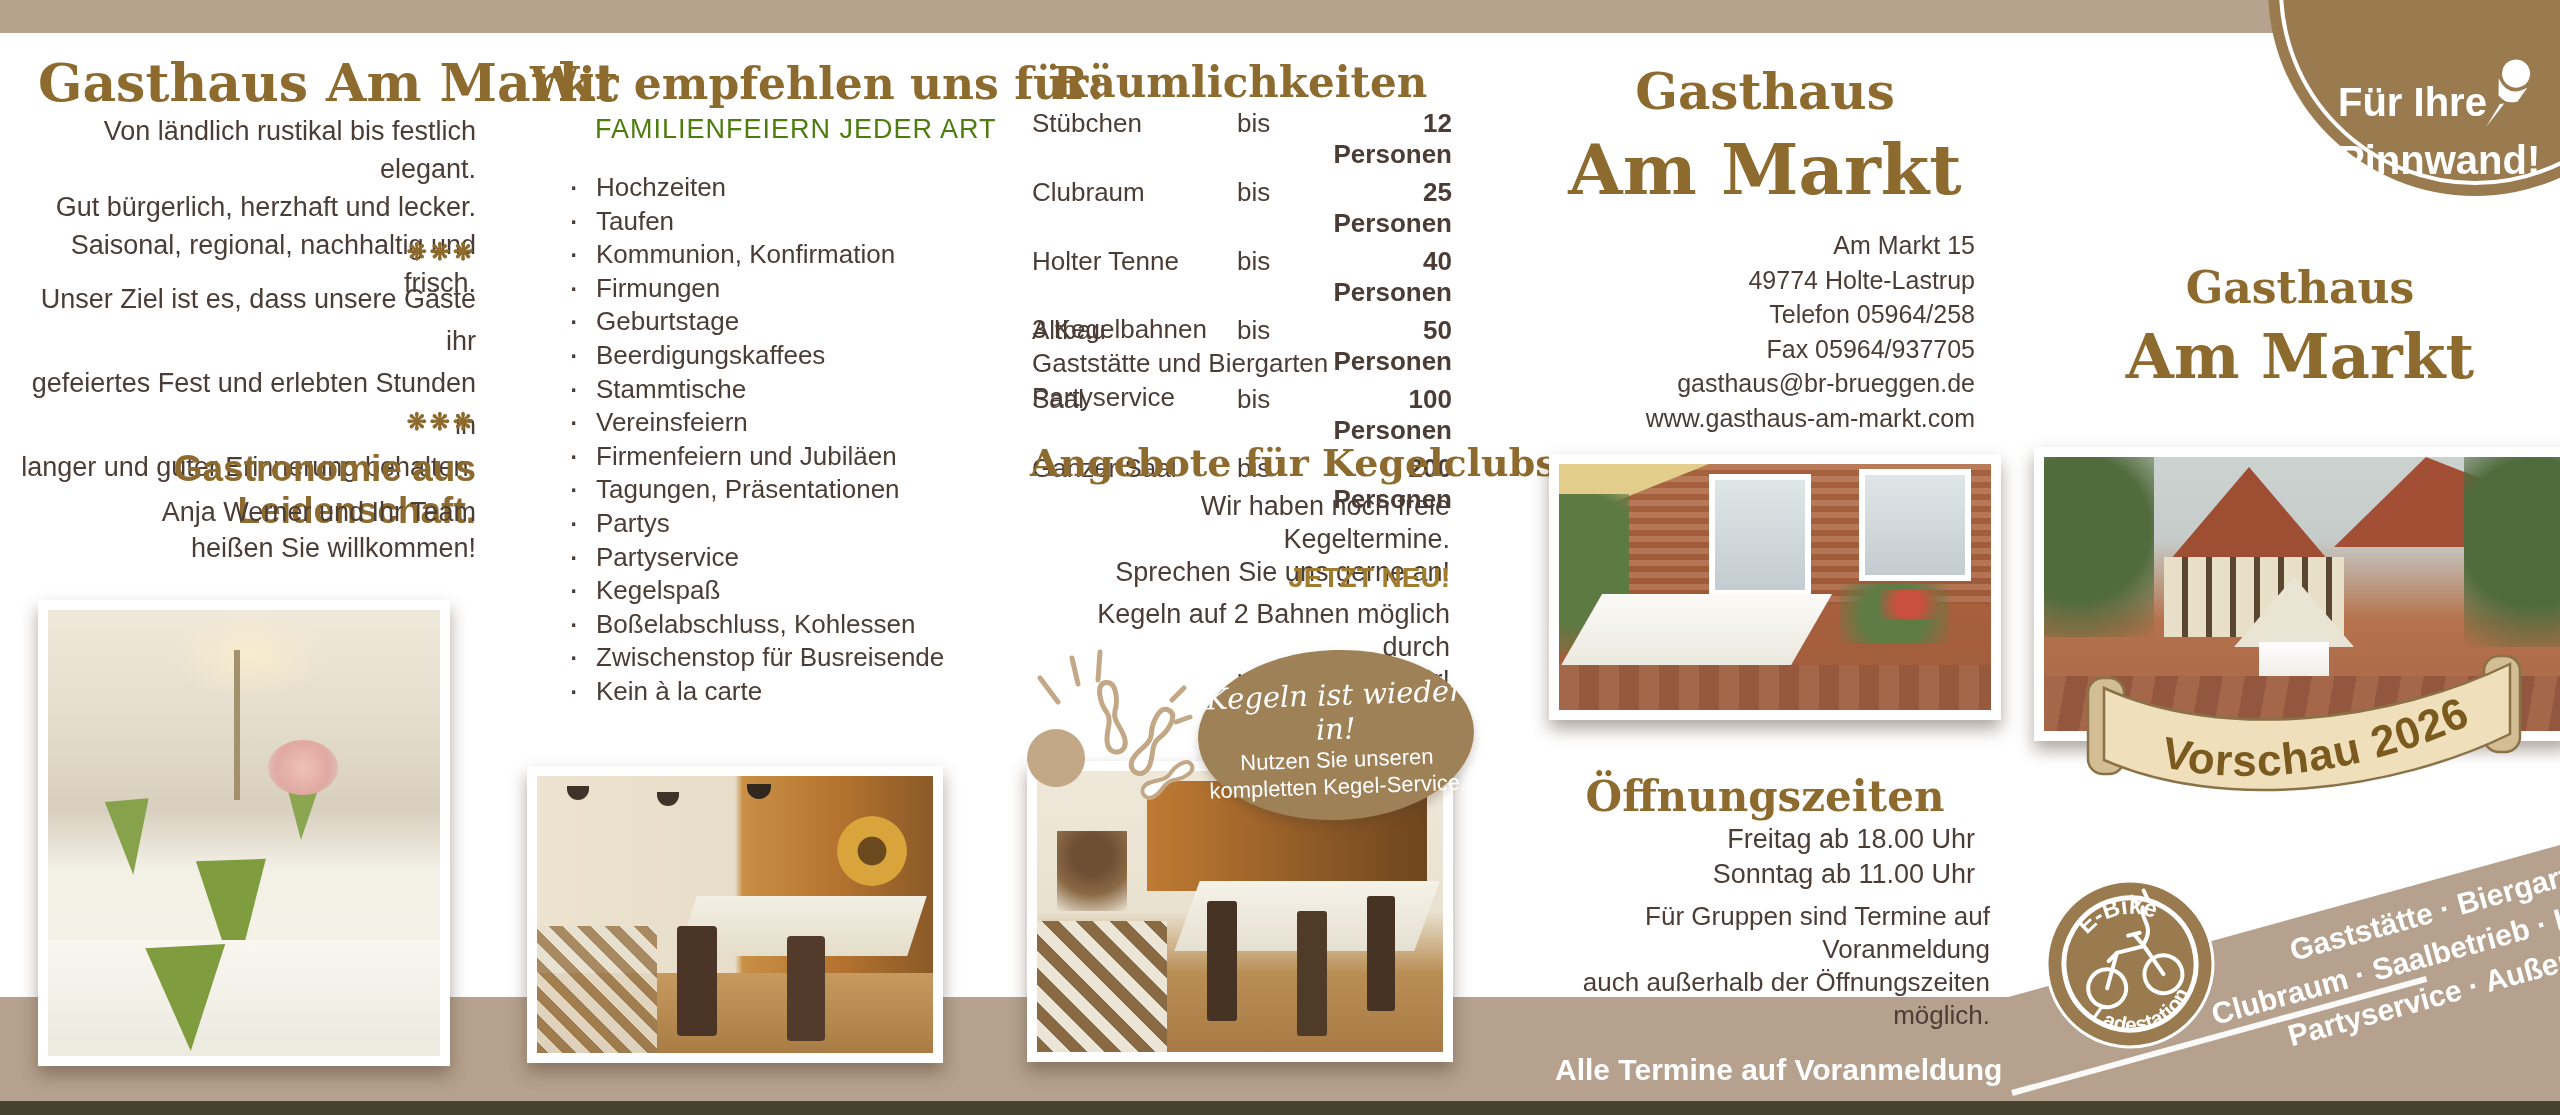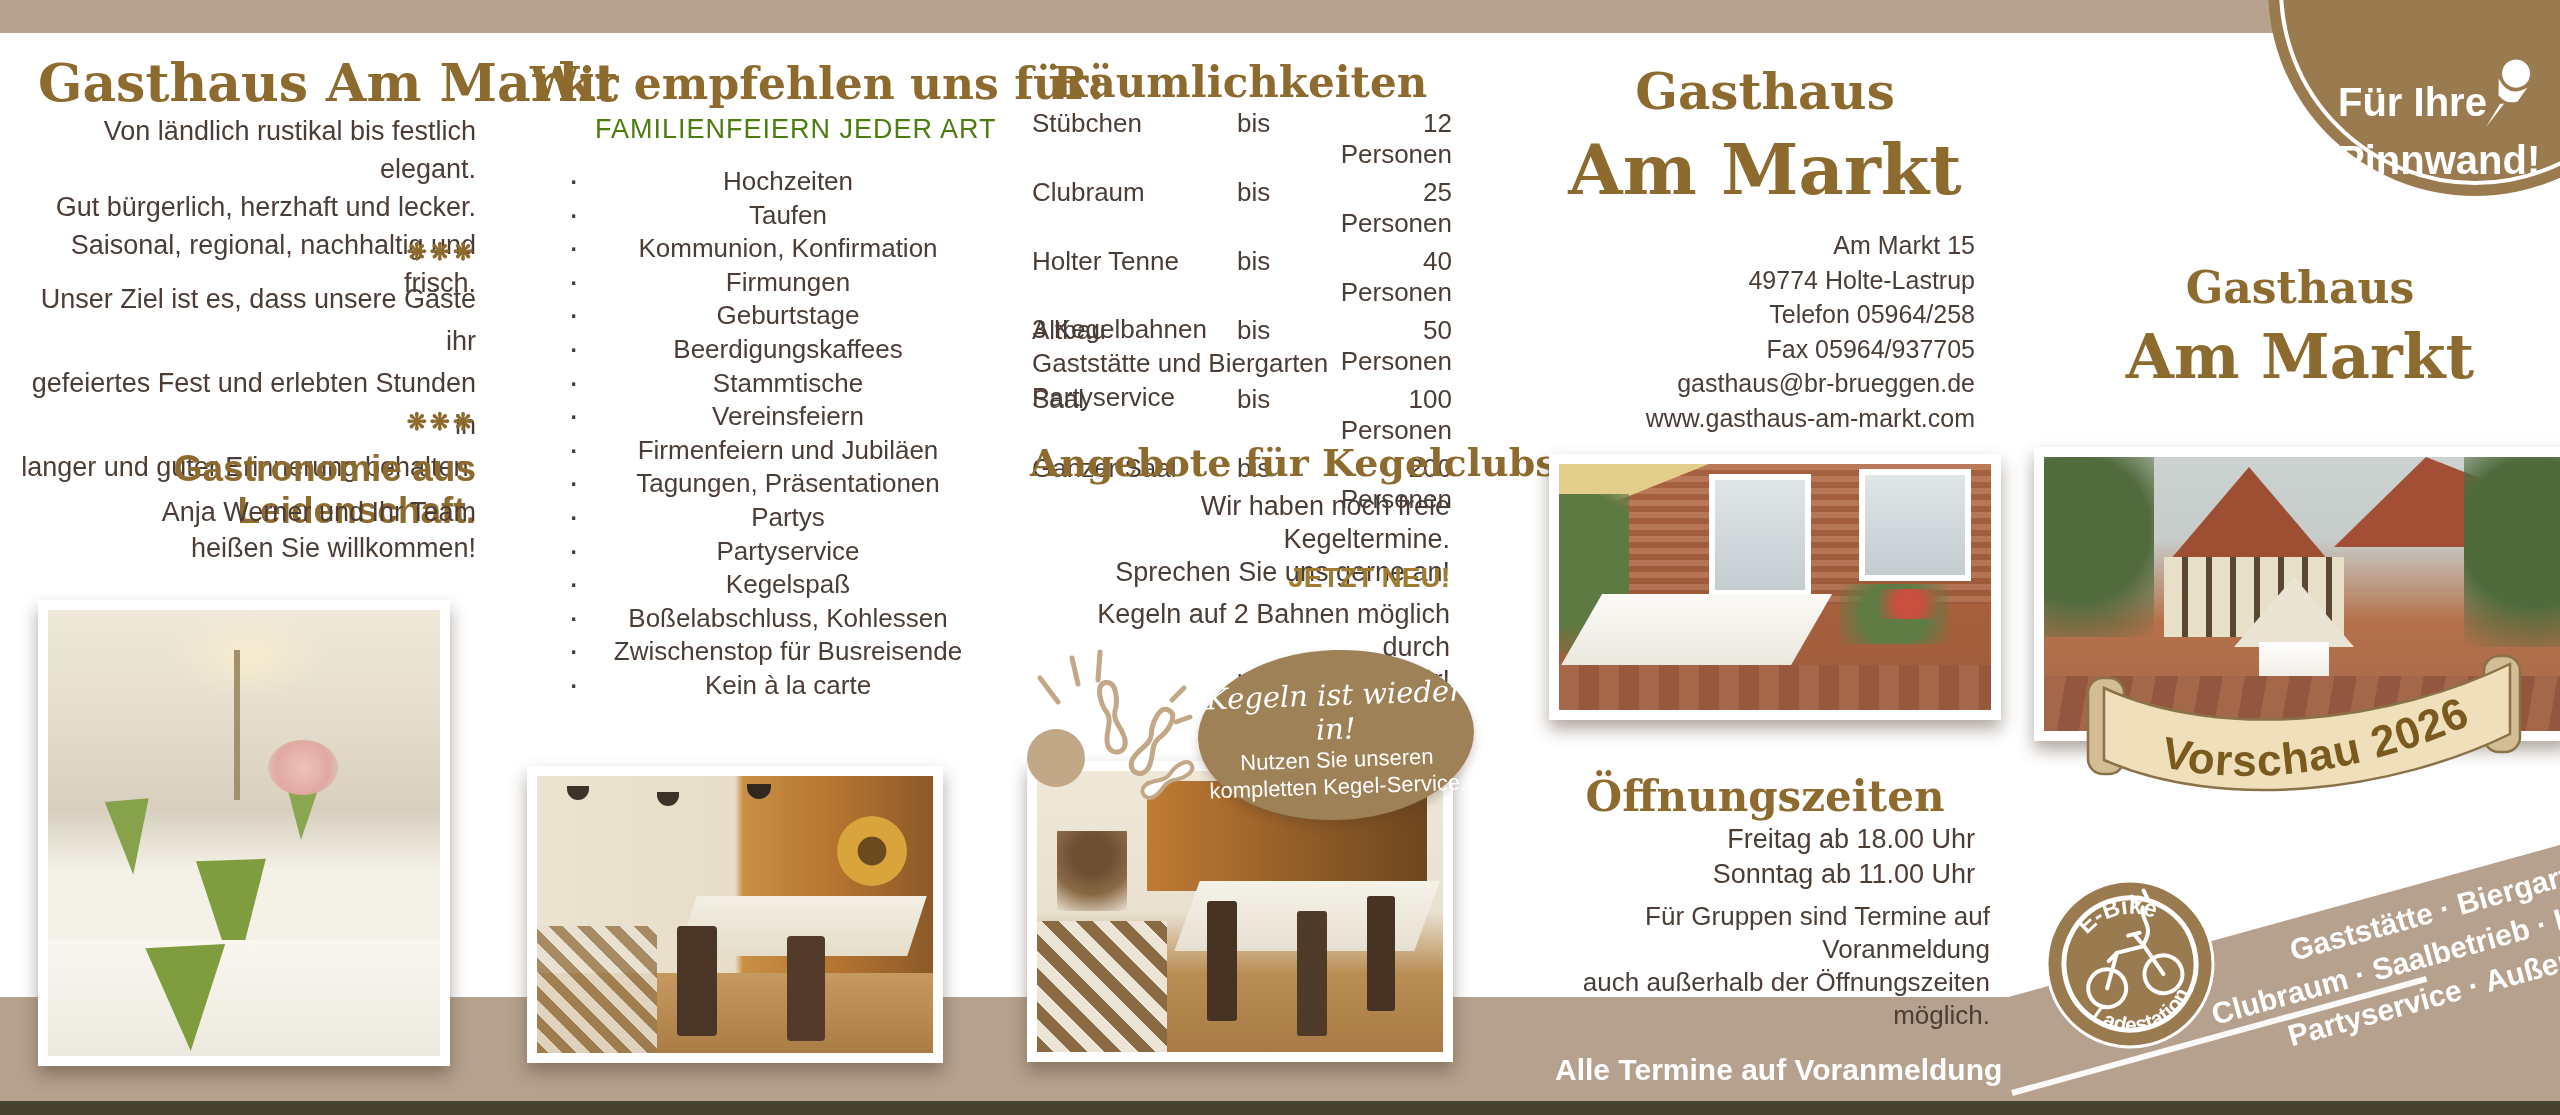--- a/index.html
+++ b/index.html
@@ -22,21 +22,21 @@
   .photo{position:absolute;background:#ddd;border:10px solid #ffffff;
          box-shadow:0 9px 16px rgba(80,60,45,.45);overflow:hidden;}
   .photo .abs{position:absolute;}
   
   ul.bullets{list-style:none;margin:0;padding:0;}
   ul.bullets li{position:relative;padding-left:36px;font-size:26px;line-height:33.6px;color:#4b3d36;}
   ul.bullets li::before{content:"·";position:absolute;left:8px;top:-2px;font-size:34px;color:#4b3d36;}
   
   .roomgrid{display:grid;grid-template-columns:205px 85px 1fr;row-gap:7px;
             font-size:26px;color:#4b3d36;width:420px;}
-  .roomgrid .cap{text-align:right;}
+  .roomgrid .cap{text-align:right;font-weight:bold;}
   .extra-line{font-size:26px;line-height:34px;color:#4b3d36;}
   
   .bubble{left:1198px;top:650px;width:276px;height:170px;background:#9f8157;border-radius:50%;
           color:#ffffff;text-align:center;transform:rotate(-2deg);
           box-shadow:0 6px 10px rgba(80,60,45,.25);}
   .bubble .hand{font-family:"DejaVu Serif",serif;font-style:italic;font-size:29px;margin-top:28px;}
   .bubble .small{font-size:22px;line-height:27px;}
   
   .badge{left:2268px;top:-218px;width:414px;height:414px;border-radius:50%;background:#9a7b50;}
   .badge .ring{position:absolute;inset:11px;border:4px solid #ffffff;border-radius:50%;}
@@ -90,21 +90,21 @@
     <div class="abs" style="left:150px;top:250px;width:0;height:0;border-left:35px solid transparent;border-right:35px solid transparent;border-bottom:120px solid #7f9c3f;transform:rotate(178deg);"></div>
     <div class="abs" style="left:60px;top:190px;width:0;height:0;border-left:22px solid transparent;border-right:22px solid transparent;border-bottom:75px solid #86a24a;transform:rotate(175deg);"></div>
     <div class="abs" style="left:236px;top:170px;width:0;height:0;border-left:18px solid transparent;border-right:18px solid transparent;border-bottom:60px solid #8aa650;transform:rotate(182deg);"></div>
     <div class="abs" style="left:220px;top:130px;width:70px;height:55px;border-radius:50%;background:radial-gradient(circle,#eec2b8 0%,#e0a9a2 60%,rgba(224,169,162,0) 100%);"></div>
     <div class="abs" style="left:0px;top:330px;width:392px;height:116px;background:linear-gradient(180deg,#f8f6ef,#eceadf);"></div>
     <div class="abs" style="left:100px;top:336px;width:0;height:0;border-left:40px solid transparent;border-right:40px solid transparent;border-bottom:105px solid #7f9c3f;transform:rotate(177deg);"></div>
   </div>
 
   <div class="abs blackletter" style="left:530px;top:58px;width:420px;font-size:44px;text-align:center;">Wir empfehlen uns für:</div>
   <div class="abs gold" style="left:595px;top:114px;font-size:27px;letter-spacing:1px;">FAMILIENFEIERN JEDER ART</div>
-  <ul class="bullets abs" style="left:560px;top:165px;width:420px;text-align:center;">
+  <ul class="bullets abs" style="left:560px;top:171px;width:420px;">
     <li>Hochzeiten</li>
     <li>Taufen</li>
     <li>Kommunion, Konfirmation</li>
     <li>Firmungen</li>
     <li>Geburtstage</li>
     <li>Beerdigungskaffees</li>
     <li>Stammtische</li>
     <li>Vereinsfeiern</li>
     <li>Firmenfeiern und Jubiläen</li>
     <li>Tagungen, Präsentationen</li>

